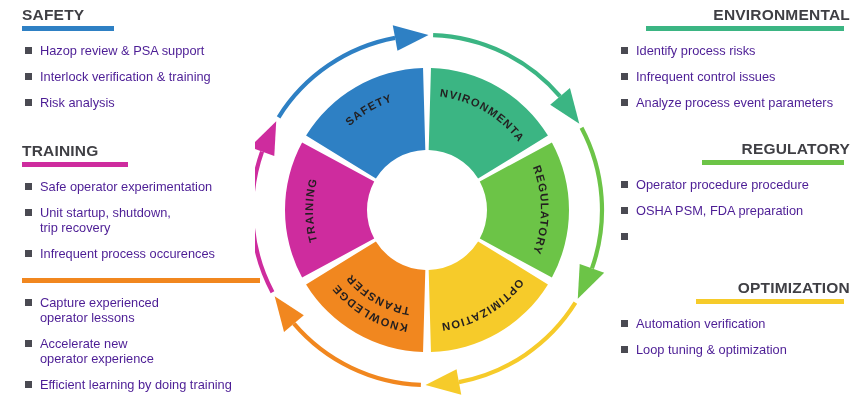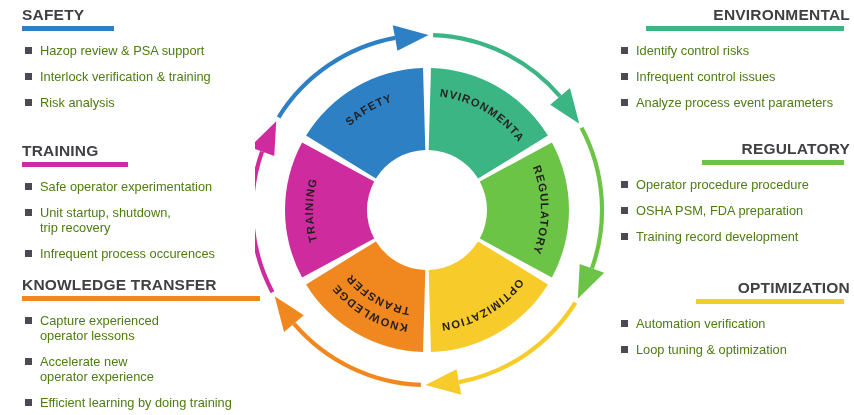--- a/index.html
+++ b/index.html
@@ -25,21 +25,21 @@
   }
   .panel.left .panel-heading{text-align:left;}
   .panel.right .panel-heading{text-align:right;}
   .rule{height:5px;margin-top:2px;border-radius:0;}
   .bullets{margin:0;padding:0;list-style:none;}
   .bullets li{
     position:relative;
     padding-left:18px;
     font-size:12.8px;
     line-height:15px;
-    color:#4d7c0f;
+    color:#4c1d95;
     margin-top:11px;
     white-space:pre-line;
   }
   .bullets li:first-child{margin-top:12px;}
   .bullets li .sq{
     position:absolute;left:3px;top:4px;
     width:7px;height:7px;background:#4a4a52;display:block;
   }
 
   
@@ -91,48 +91,47 @@
     <div class="rule" style="background: rgb(206, 44, 158);"></div>
     <ul class="bullets">
       <li><span class="sq"></span><span>Safe operator experimentation</span></li>
       <li><span class="sq"></span><span>Unit startup, shutdown,
 trip recovery</span></li>
       <li><span class="sq"></span><span>Infrequent process occurences</span></li>
     </ul>
   </div>
 
   <div class="panel left" id="panel-knowledge">
-    <div class="panel-heading">KNOWLEDGE TRANSFER</div>
     <div class="rule" style="background: rgb(241, 135, 31);"></div>
     <ul class="bullets">
       <li><span class="sq"></span><span>Capture experienced
 operator lessons</span></li>
       <li><span class="sq"></span><span>Accelerate new
 operator experience</span></li>
       <li><span class="sq"></span><span>Efficient learning by doing training</span></li>
     </ul>
   </div>
 
   <div class="panel right" id="panel-environmental">
     <div class="panel-heading">ENVIRONMENTAL</div>
     <div class="rule" style="background: rgb(59, 181, 131);"></div>
     <ul class="bullets">
-      <li><span class="sq"></span><span>Identify control risks</span></li>
+      <li><span class="sq"></span><span>Identify process risks</span></li>
       <li><span class="sq"></span><span>Infrequent control issues</span></li>
       <li><span class="sq"></span><span>Analyze process event parameters</span></li>
     </ul>
   </div>
 
   <div class="panel right" id="panel-regulatory">
     <div class="panel-heading">REGULATORY</div>
     <div class="rule" style="background: rgb(108, 196, 71);"></div>
     <ul class="bullets">
       <li><span class="sq"></span><span>Operator procedure procedure</span></li>
       <li><span class="sq"></span><span>OSHA PSM, FDA preparation</span></li>
-      <li><span class="sq"></span><span>Training record development</span></li>
+      <li><span class="sq"></span></li>
     </ul>
   </div>
 
   <div class="panel right" id="panel-optimization">
     <div class="panel-heading">OPTIMIZATION</div>
     <div class="rule" style="background: rgb(246, 203, 42);"></div>
     <ul class="bullets">
       <li><span class="sq"></span><span>Automation verification</span></li>
       <li><span class="sq"></span><span>Loop tuning &amp; optimization</span></li>
     </ul>

